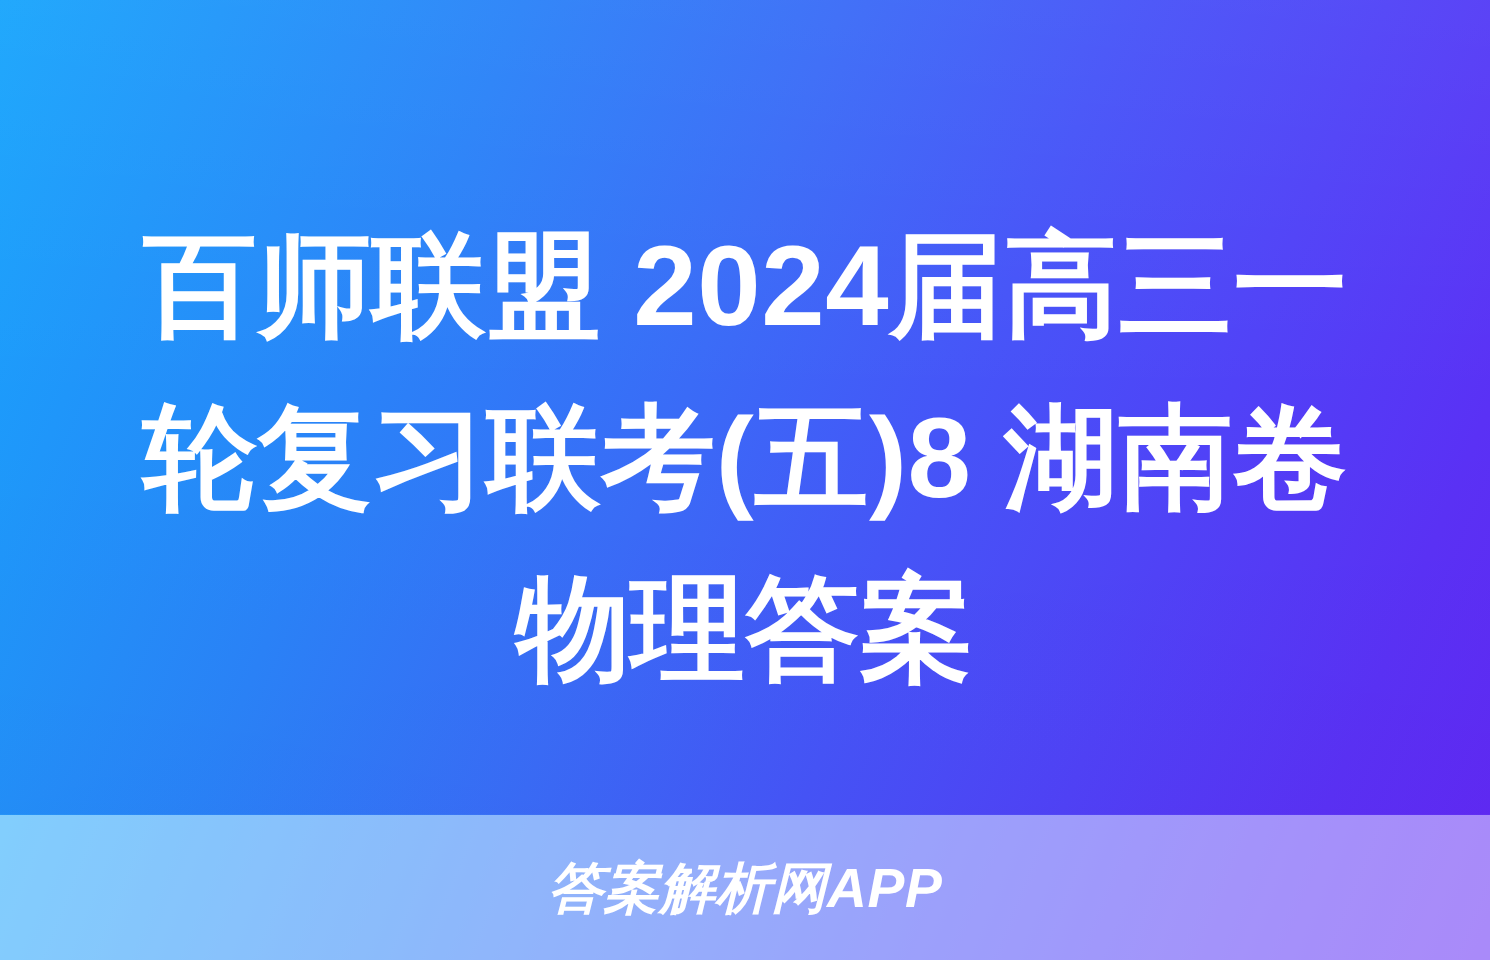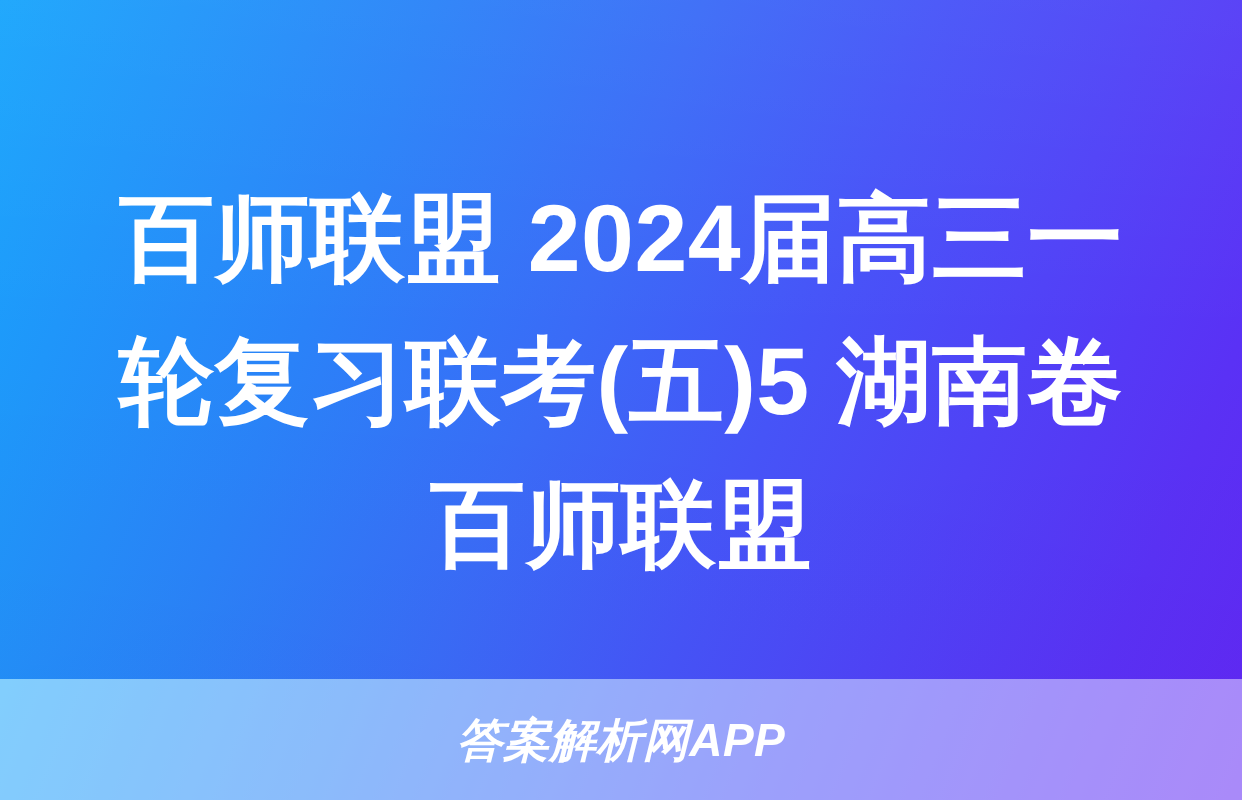--- a/index.html
+++ b/index.html
@@ -119,21 +119,21 @@
 </head>
 <body>
 
 <div id="card">
 
   <div class="bg-gradient"></div>
   <div class="bg-vert"></div>
 
   <div class="title-block">
     <span class="title-line l1">百师联盟 2024届高三一</span>
-    <span class="title-line l2">轮复习联考(五)5 湖南卷</span>
-    <span class="title-line l3">百师联盟</span>
+    <span class="title-line l2">轮复习联考(五)8 湖南卷</span>
+    <span class="title-line l3">物理答案</span>
   </div>
 
   <div class="footer-band">
     <div class="footer-watermark">答案解析网APP</div>
   </div>
 
 </div>
 
 </body></html>

